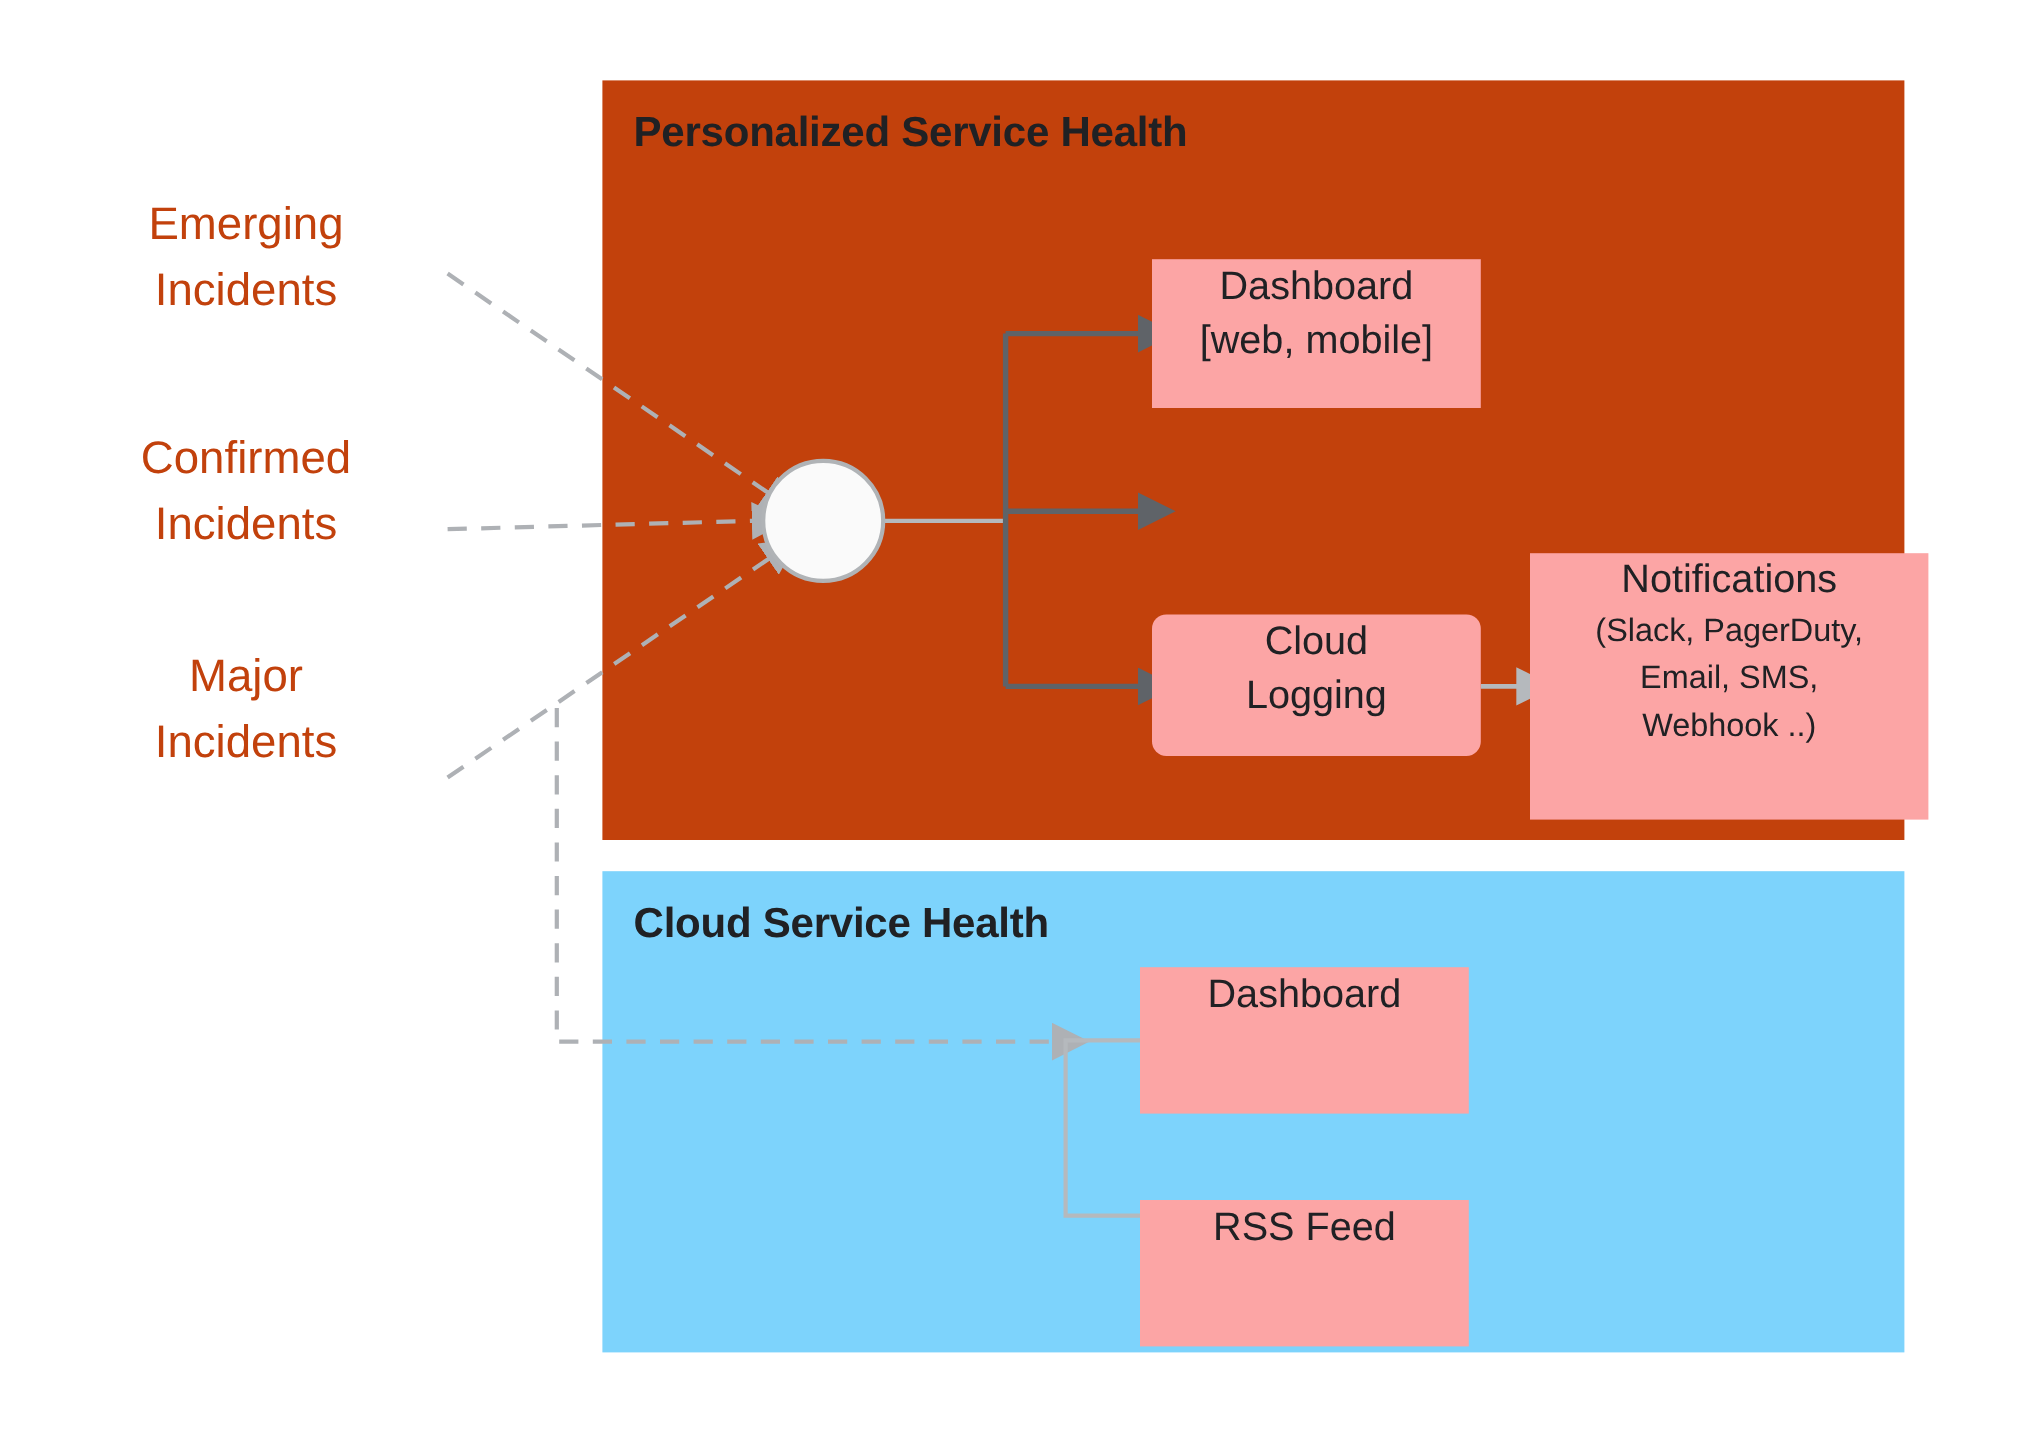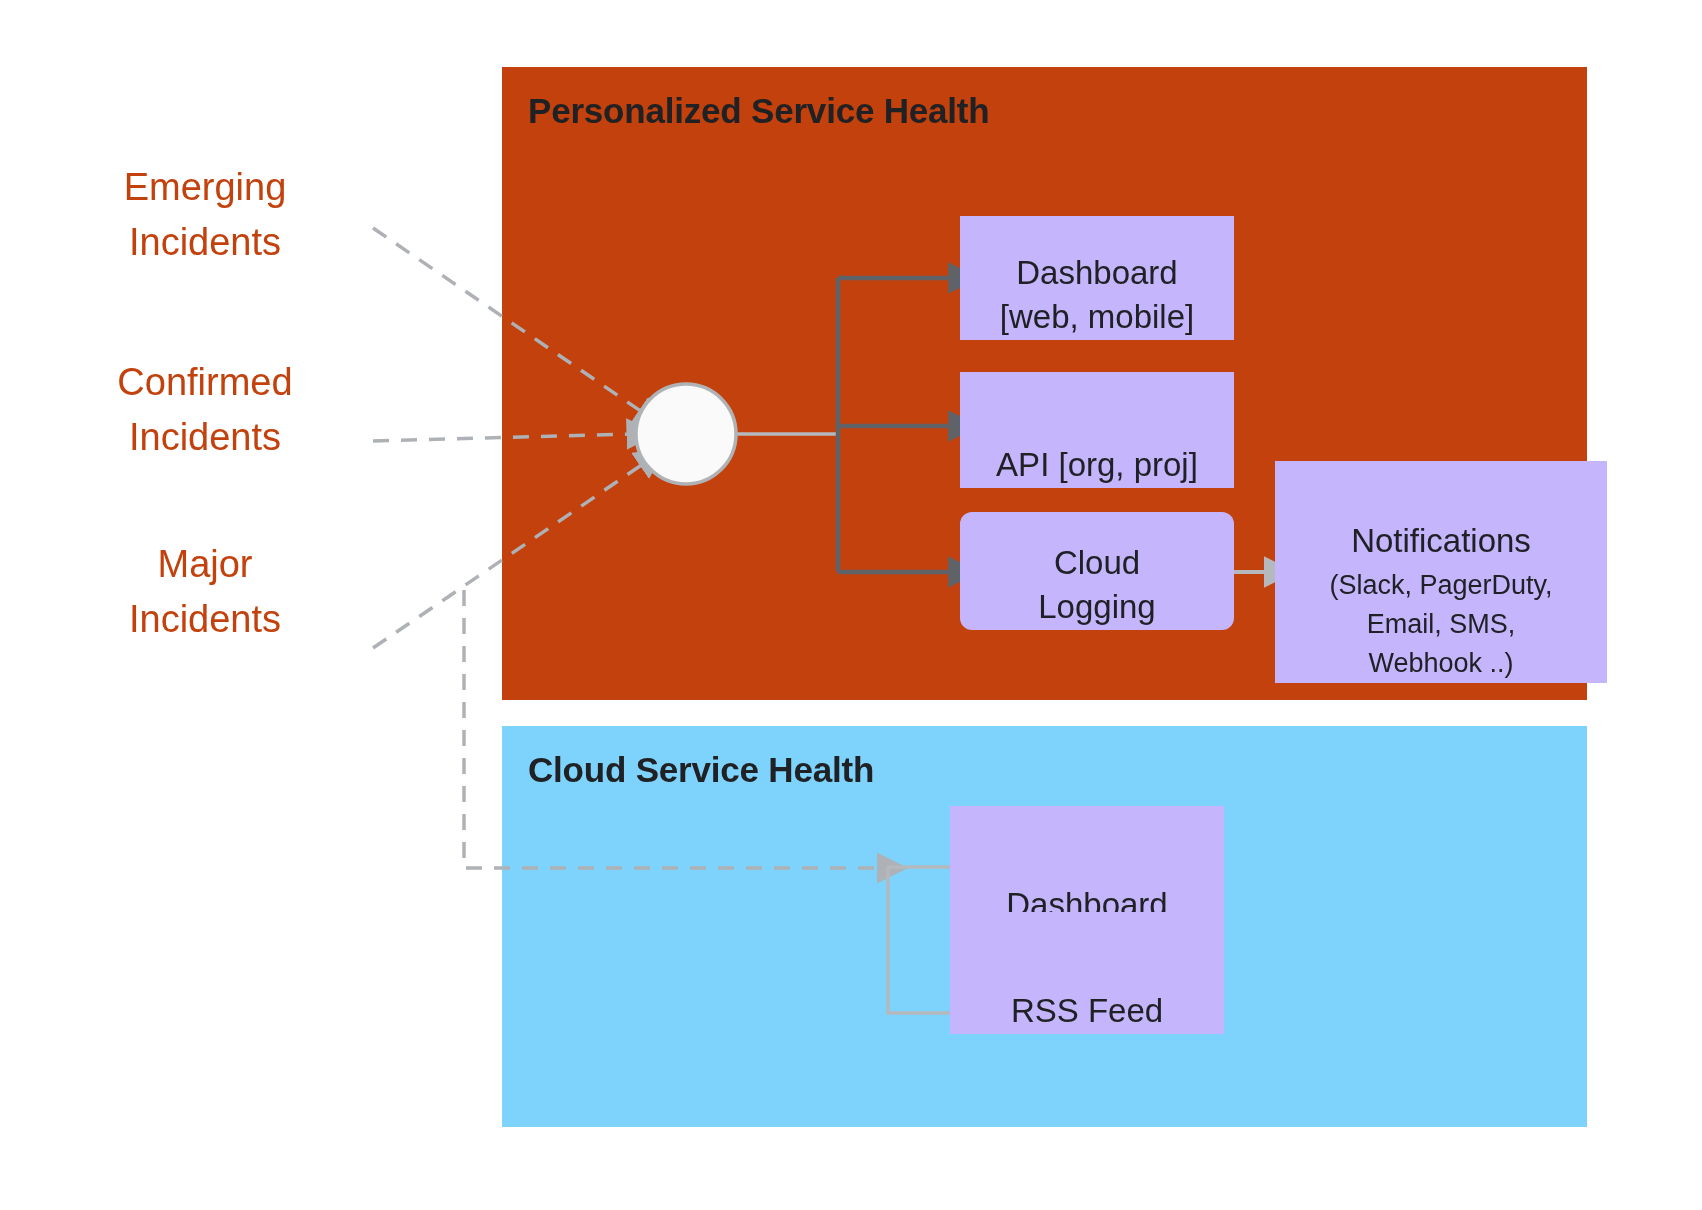--- a/index.html
+++ b/index.html
@@ -63,40 +63,40 @@
     color: #c2410c;
     white-space: pre-line;
   }
   #label-emerging  { left: 40px; top: 160px;  width: 330px; }
   #label-confirmed { left: 40px; top: 355px;  width: 330px; }
   #label-major     { left: 40px; top: 537px;  width: 330px; }
 
   
   .node-box {
     position: absolute;
-    background: #c4b5fd;
+    background: #fca5a5;
     display: flex;
-    align-items: flex-end;
+    align-items: flex-start;
     justify-content: center;
     text-align: center;
     box-sizing: border-box;
   }
   .node-box .box-text {
     font-size: 33px;
     line-height: 1.35;
     color: #202124;
     white-space: pre-line;
   }
 
   #box-dashboard-ph  { left: 960px;  top: 216px; width: 274px; height: 124px; }
   #box-api           { left: 960px;  top: 372px; width: 274px; height: 116px; }
   #box-cloud-logging { left: 960px;  top: 512px; width: 274px; height: 118px; border-radius: 12px; }
   #box-notifications { left: 1275px; top: 461px; width: 332px; height: 222px; }
   #box-dashboard-csh { left: 950px;  top: 806px; width: 274px; height: 122px; }
-  #box-rss           { left: 950px;  top: 912px; width: 274px; height: 122px; }
+  #box-rss           { left: 950px;  top: 1000px; width: 274px; height: 122px; }
 
   #box-notifications .notif-wrap {
     display: block;
     text-align: center;
   }
   #box-notifications .notif-title {
     display: block;
     font-size: 33px;
     line-height: 1.25;
     color: #202124;
@@ -174,23 +174,20 @@
     <path d="M 950 867 L 888 867 L 888 1013 L 950 1013" fill="none" stroke="#b5b9bd" stroke-width="3.5"></path>
 
     <circle cx="686" cy="434" r="50" fill="#fafafa" stroke="#b0b3b6" stroke-width="3.5"></circle>
   </svg>
 
   <div class="node-box" id="box-dashboard-ph">
     <span class="box-text">Dashboard
 [web, mobile]</span>
   </div>
 
-  <div class="node-box" id="box-api">
-    <span class="box-text">API [org, proj]</span>
-  </div>
 
   <div class="node-box" id="box-cloud-logging">
     <span class="box-text">Cloud
 Logging</span>
   </div>
 
   <div class="node-box" id="box-notifications">
     <span class="notif-wrap">
       <span class="notif-title">Notifications</span>
       <span class="notif-sub">(Slack, PagerDuty,

